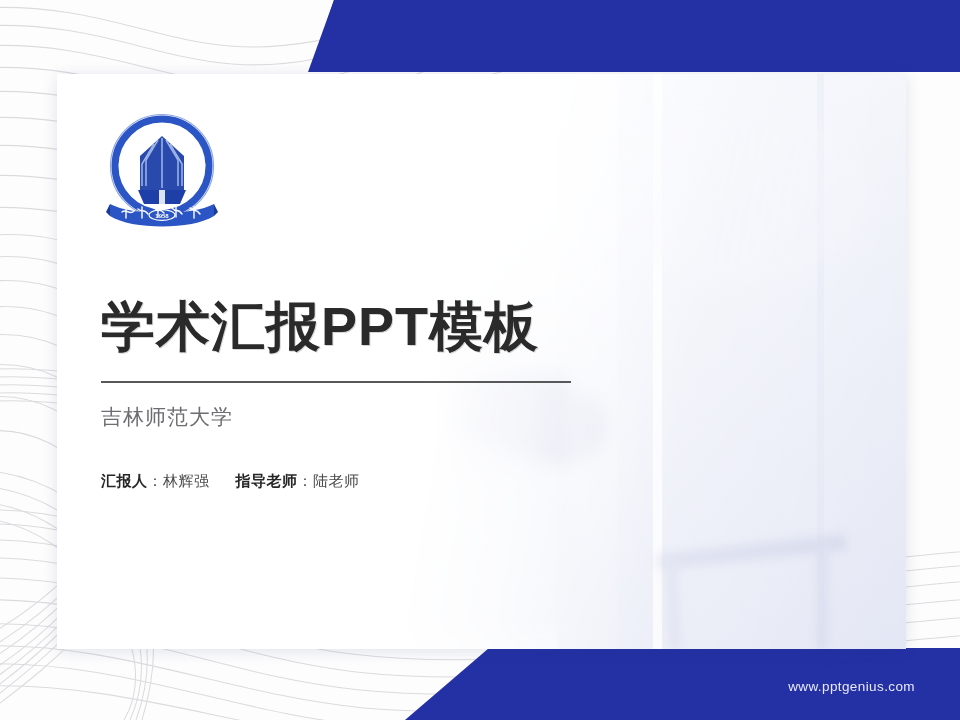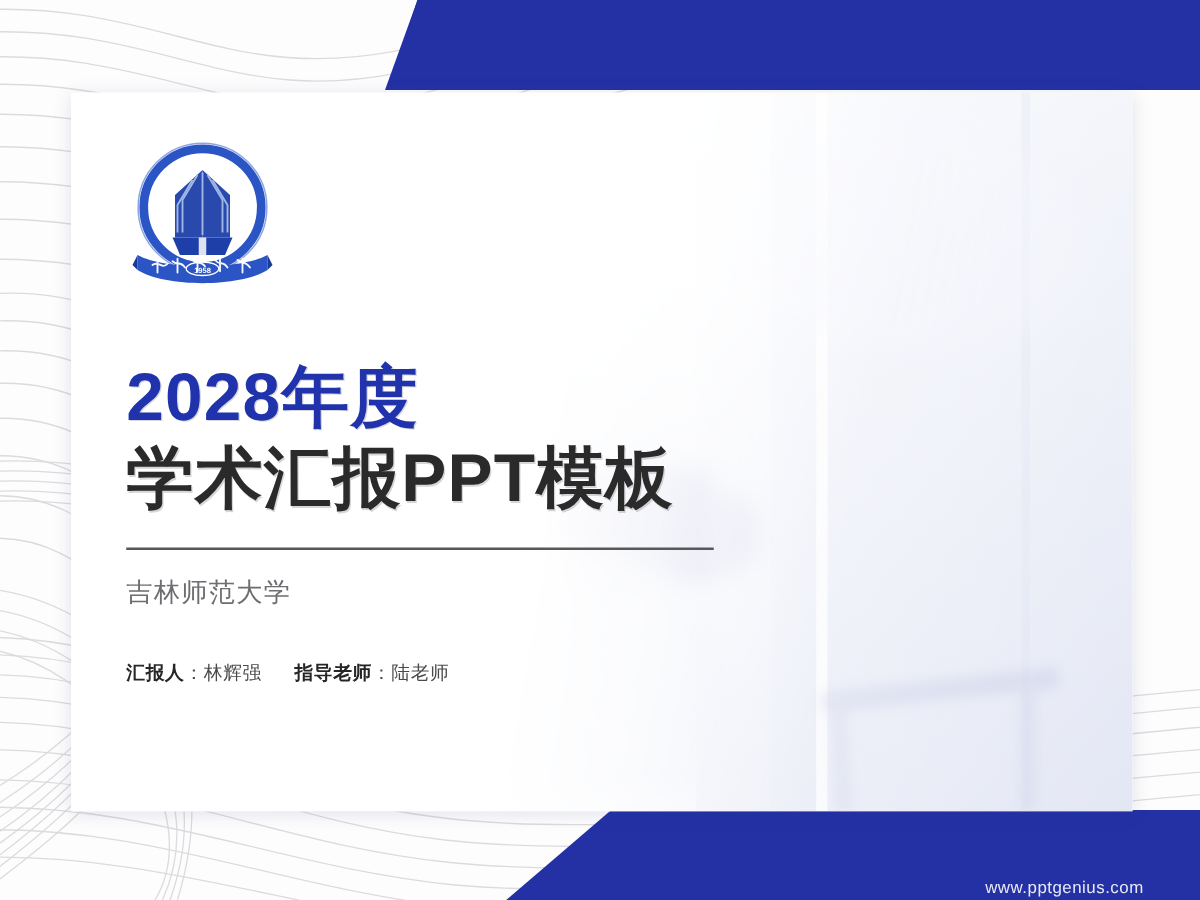--- a/index.html
+++ b/index.html
@@ -128,21 +128,21 @@
   }
   .byline .sep {
     display: inline-block;
     width: 26px;
   }
 
   
   .footer-url {
     position: absolute;
     right: 45px;
-    bottom: 3px;
+    bottom: 26px;
     font-size: 13.5px;
     color: #e9eaf6;
     letter-spacing: 0.4px;
   }
 </style>
 </head>
 <body>
 
 <div class="slide">
 
@@ -300,21 +300,20 @@
         <path d="M68,96 C72,101 74,96 78,102"></path>
         <path d="M72,94 L72,105"></path>
         <path d="M86,96 C90,100 92,96 96,102"></path>
         <path d="M90,95 L90,106"></path>
       </g>
       <ellipse cx="58" cy="103" rx="13" ry="5.4" fill="none" stroke="#ffffff" stroke-width="1.1"></ellipse>
       <text x="58" y="106" text-anchor="middle" font-family="'Liberation Sans', sans-serif" font-size="6" font-weight="bold" fill="#ffffff">1958</text>
     </svg>
 
     <div class="text-block">
-      <div class="title-year">2028年度</div>
       <div class="title-main">学术汇报PPT模板</div>
       <div class="divider"></div>
       <div class="org-name">吉林师范大学</div>
       <div class="byline">
         <span class="lbl">汇报人</span><span>：</span><span>林辉强</span><span class="sep"></span><span class="lbl">指导老师</span><span>：</span><span>陆老师</span>
       </div>
     </div>
   </div>
 
   <div class="footer-url">www.pptgenius.com</div>

